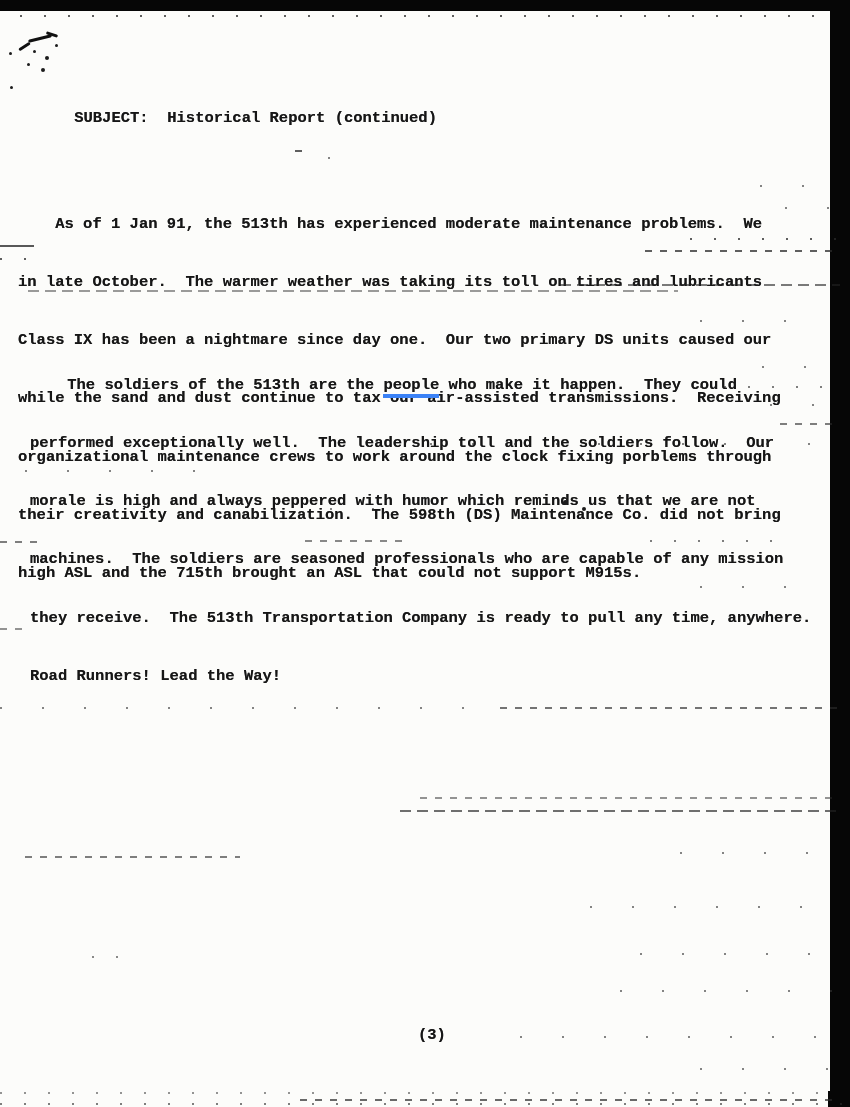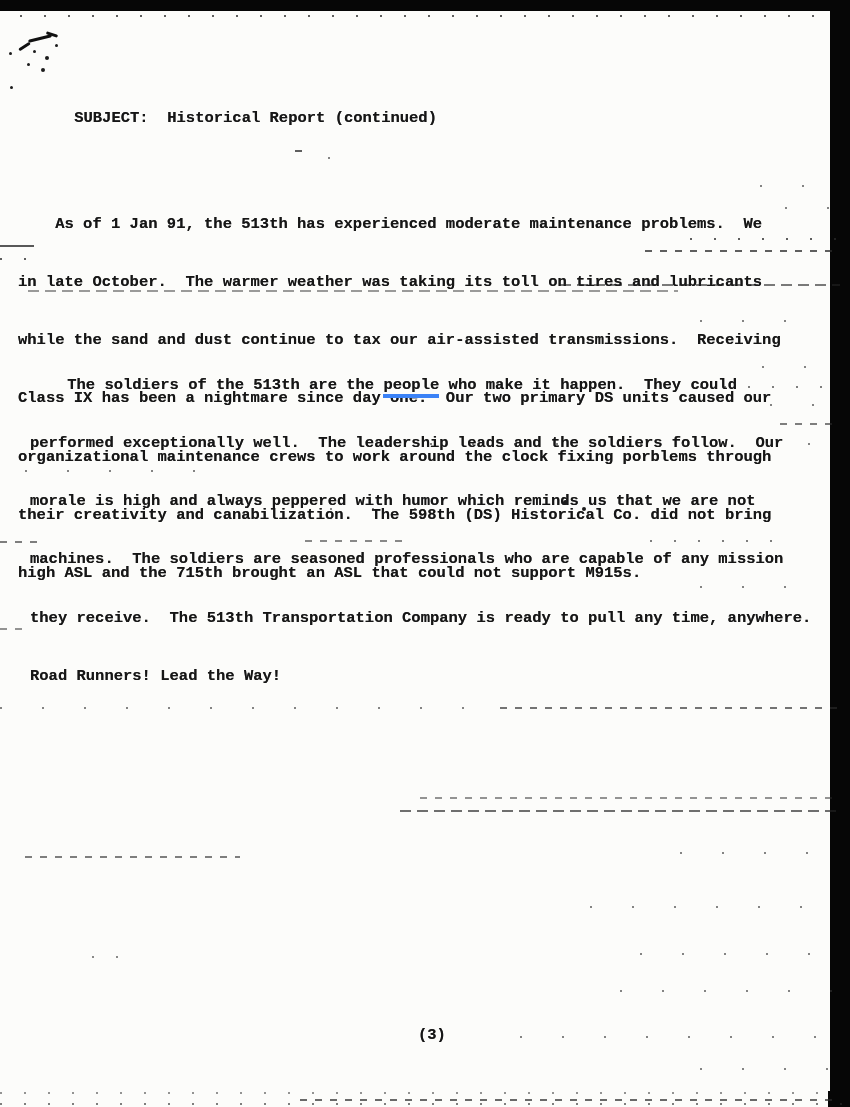--- a/index.html
+++ b/index.html
@@ -58,30 +58,30 @@
     <div class="speck" style="top:86px;left:10px;"></div>
   </div>
 
   <div class="typed" style="top:90px;left:37px;">
     <span>SUBJECT:  Historical Report (continued)</span>
   </div>
 
   <div class="typed" style="top:176px;left:18px;">
     <div class="line">    As of 1 Jan 91, the 513th has experienced moderate maintenance problems.  We</div>
     <div class="line">in late October.  The warmer weather was taking its toll on tires and lubricants</div>
+    <div class="line">Class IX has been a nightmare since day one.  Our two primary DS units caused our</div>
     <div class="line">while the sand and dust continue to tax our air-assisted transmissions.  Receiving</div>
-    <div class="line">Class IX has been a nightmare since day one.  Our two primary DS units caused our</div>
     <div class="line">organizational maintenance crews to work around the clock fixing porblems through</div>
-    <div class="line">their creativity and canabilization.  The 598th (DS) Historical Co. did not bring</div>
+    <div class="line">their creativity and canabilization.  The 598th (DS) Maintenance Co. did not bring</div>
     <div class="line">high ASL and the 715th brought an ASL that could not support M915s.</div>
   </div>
 
   <div class="typed" style="top:337px;left:30px;">
     <div class="line"><span>    The soldiers of the 513th are the </span><span class="uw">people</span><span> who make it happen.  They could</span></div>
-    <div class="line">performed exceptionally well.  The leadership leads and the soldiers follow.  Our</div>
+    <div class="line">performed exceptionally well.  The leadership toll and the soldiers follow.  Our</div>
     <div class="line">morale is high and always peppered with humor which reminds us that we are not</div>
     <div class="line">machines.  The soldiers are seasoned professionals who are capable of any mission</div>
     <div class="line">they receive.  The 513th Transportation Company is ready to pull any time, anywhere.</div>
     <div class="line">Road Runners! Lead the Way!</div>
   </div>
 
   <div class="typed" style="top:1026px;left:418px;">(3)</div>
 
   <div class="nz dots" style="top:15px;left:20px;width:800px;"></div>
   <div class="nz dash" style="top:150px;left:295px;width:14px;"></div>

